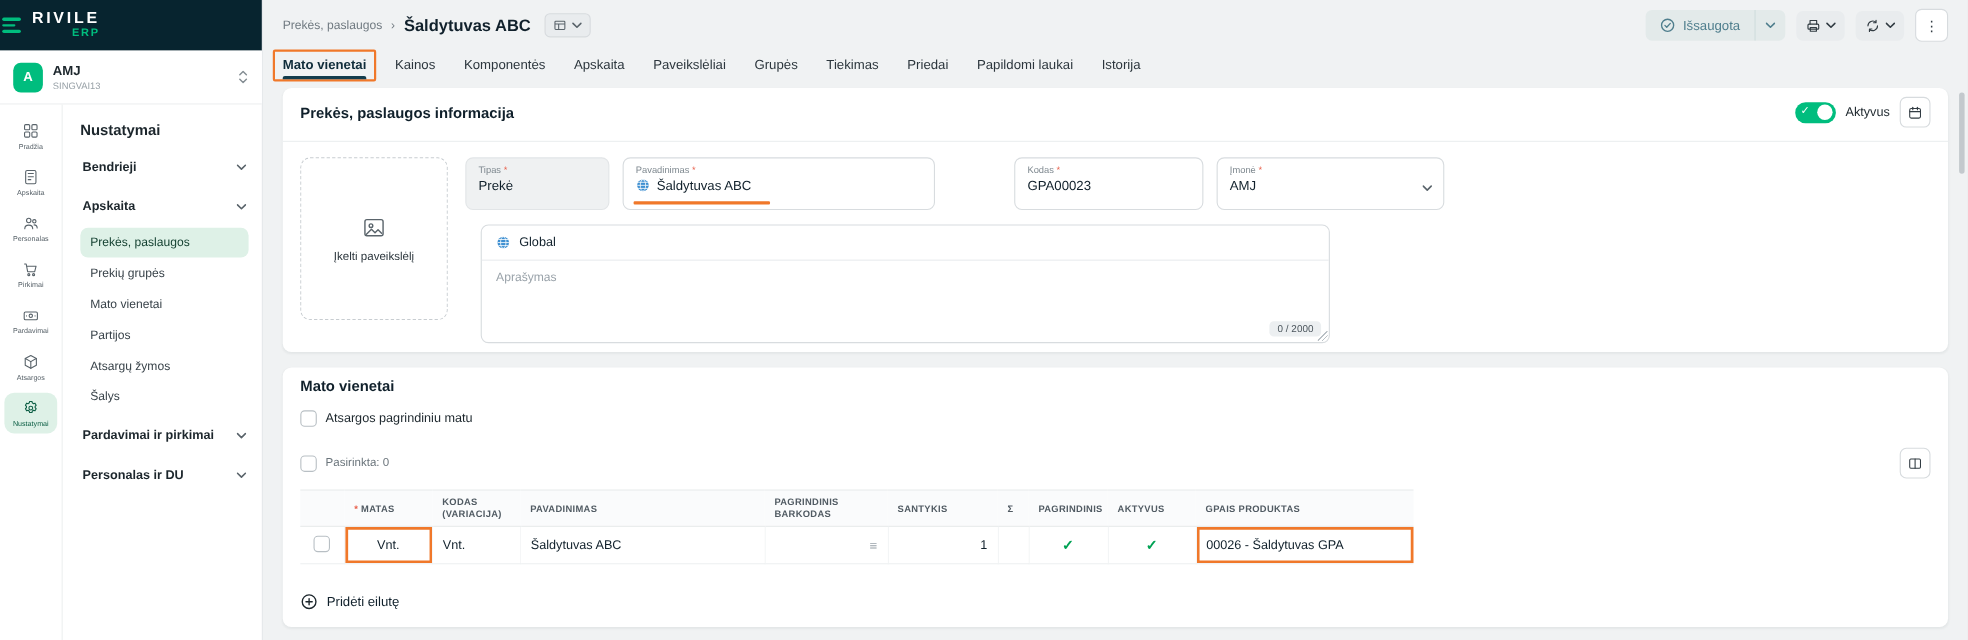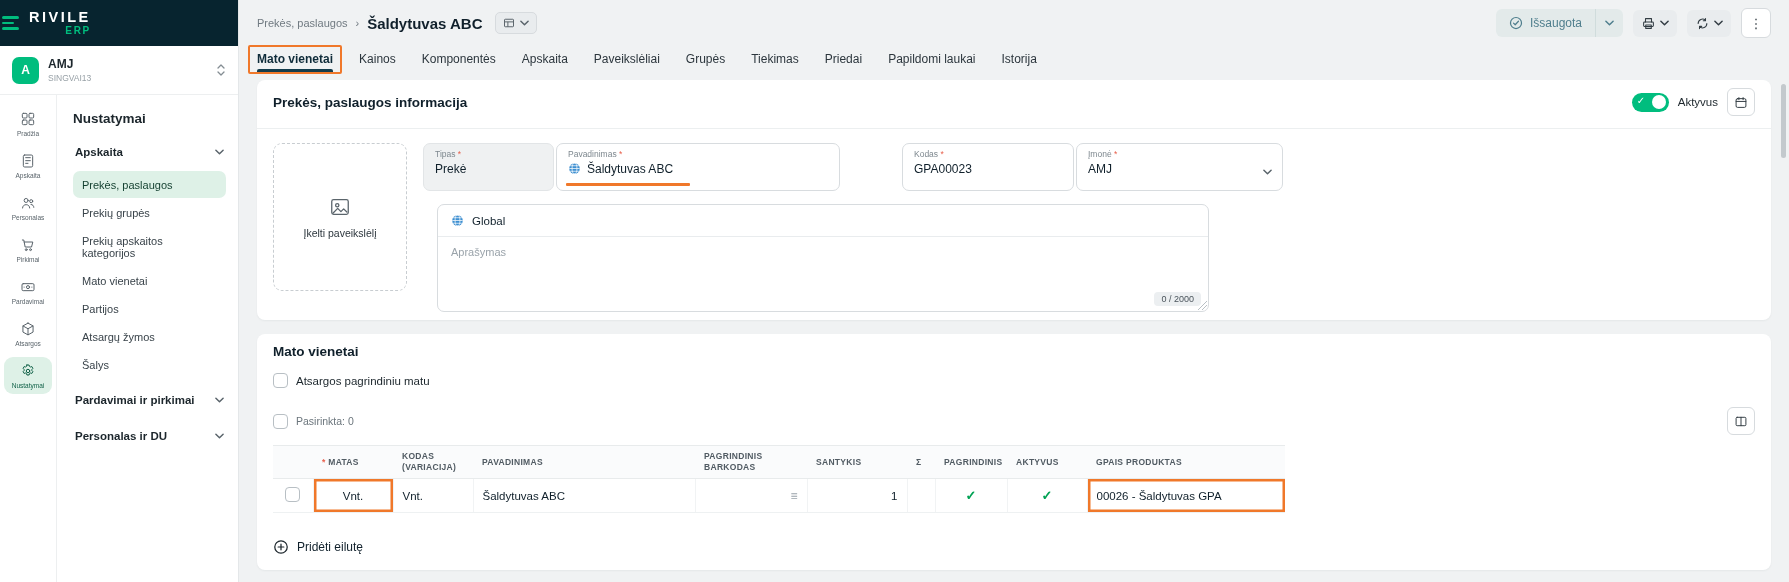--- a/index.html
+++ b/index.html
@@ -75,21 +75,21 @@
   .toggle-label{font-size:11.5px;color:#1c262c}
   .sq-btn{width:28px;height:28px;border:1px solid #d7dbde;border-radius:6px;display:flex;align-items:center;justify-content:center;cursor:pointer;background:#fff}
   .sq-btn svg{width:15px;height:15px;stroke:#323c43;fill:none;stroke-width:1.4;stroke-linecap:round;stroke-linejoin:round}
   .card-divider{border:none;border-top:1px solid #eceff0;margin:12px -16px 14px}
 
   .form-row{display:flex;gap:16px}
   .upload-box{width:132px;height:146px;border:1.5px dashed #c8cdd1;border-radius:9px;display:flex;flex-direction:column;align-items:center;justify-content:center;gap:9px;cursor:pointer}
   .upload-box svg{width:22px;height:22px;stroke:#5a646b;fill:none;stroke-width:1.4;stroke-linecap:round;stroke-linejoin:round}
   .upload-label{font-size:10.5px;color:#2c363d}
   .fields{display:flex;flex-direction:column;gap:13px}
-  .frow{display:flex;gap:2px}
+  .frow{display:flex;gap:12px}
   .field{height:41px;border:1px solid #d8dcdf;border-radius:7px;background:#fff;padding:5px 11px 0;position:relative;cursor:text}
   .field-label{font-size:8.5px;color:#7e888f;display:block}
   .req{color:#e8604c}
   .field-value{display:flex;align-items:center;gap:6px;margin-top:2.5px;font-size:12px;color:#10202b;white-space:nowrap}
   .field.disabled{background:#eff1f2;border-color:#e2e5e7;cursor:default}
   .f-tipas{width:107px}
   .f-pav{width:260px;margin-right:60px}
   .f-kodas{width:148px}
   .f-imone{width:183px}
   .dd-caret{position:absolute;right:10px;top:17px}
@@ -216,33 +216,38 @@
               <circle cx="12" cy="12" r="2.6"></circle>
               <path d="M10.4 3h3.2l.5 2a7 7 0 0 1 1.7 1l1.9-.7 1.6 2.8-1.4 1.4a7 7 0 0 1 0 2l1.4 1.4-1.6 2.8-1.9-.7a7 7 0 0 1-1.7 1l-.5 2h-3.2l-.5-2a7 7 0 0 1-1.7-1l-1.9.7-1.6-2.8 1.4-1.4a7 7 0 0 1 0-2L4.7 8.1l1.6-2.8 1.9.7a7 7 0 0 1 1.7-1l.5-2z"></path>
             </svg>
           <span class="rail-label">Nustatymai</span>
         </div>
       </nav>
 
       <nav class="menu">
         <div class="menu-title">Nustatymai</div>
 
+        <div class="menu-group">
+          <span>Bendrieji</span>
+          <svg class="chev" viewBox="0 0 10 6">
+              <path d="M1 1l4 4 4-4"></path>
+            </svg>
+        </div>
 
         <div class="menu-group">
           <span>Apskaita</span>
           <svg class="chev" viewBox="0 0 10 6">
               <path d="M1 1l4 4 4-4"></path>
             </svg>
         </div>
 
 
         <div class="menu-sub">
           <div class="menu-sub-item active">Prekės, paslaugos</div>
           <div class="menu-sub-item">Prekių grupės</div>
-          <div class="menu-sub-item">Prekių apskaitos kategorijos</div>
           <div class="menu-sub-item">Mato vienetai</div>
           <div class="menu-sub-item">Partijos</div>
           <div class="menu-sub-item">Atsargų žymos</div>
           <div class="menu-sub-item">Šalys</div>
         </div>
 
         <div class="menu-group">
           <span>Pardavimai ir pirkimai</span>
           <svg class="chev" viewBox="0 0 10 6">
               <path d="M1 1l4 4 4-4"></path>

